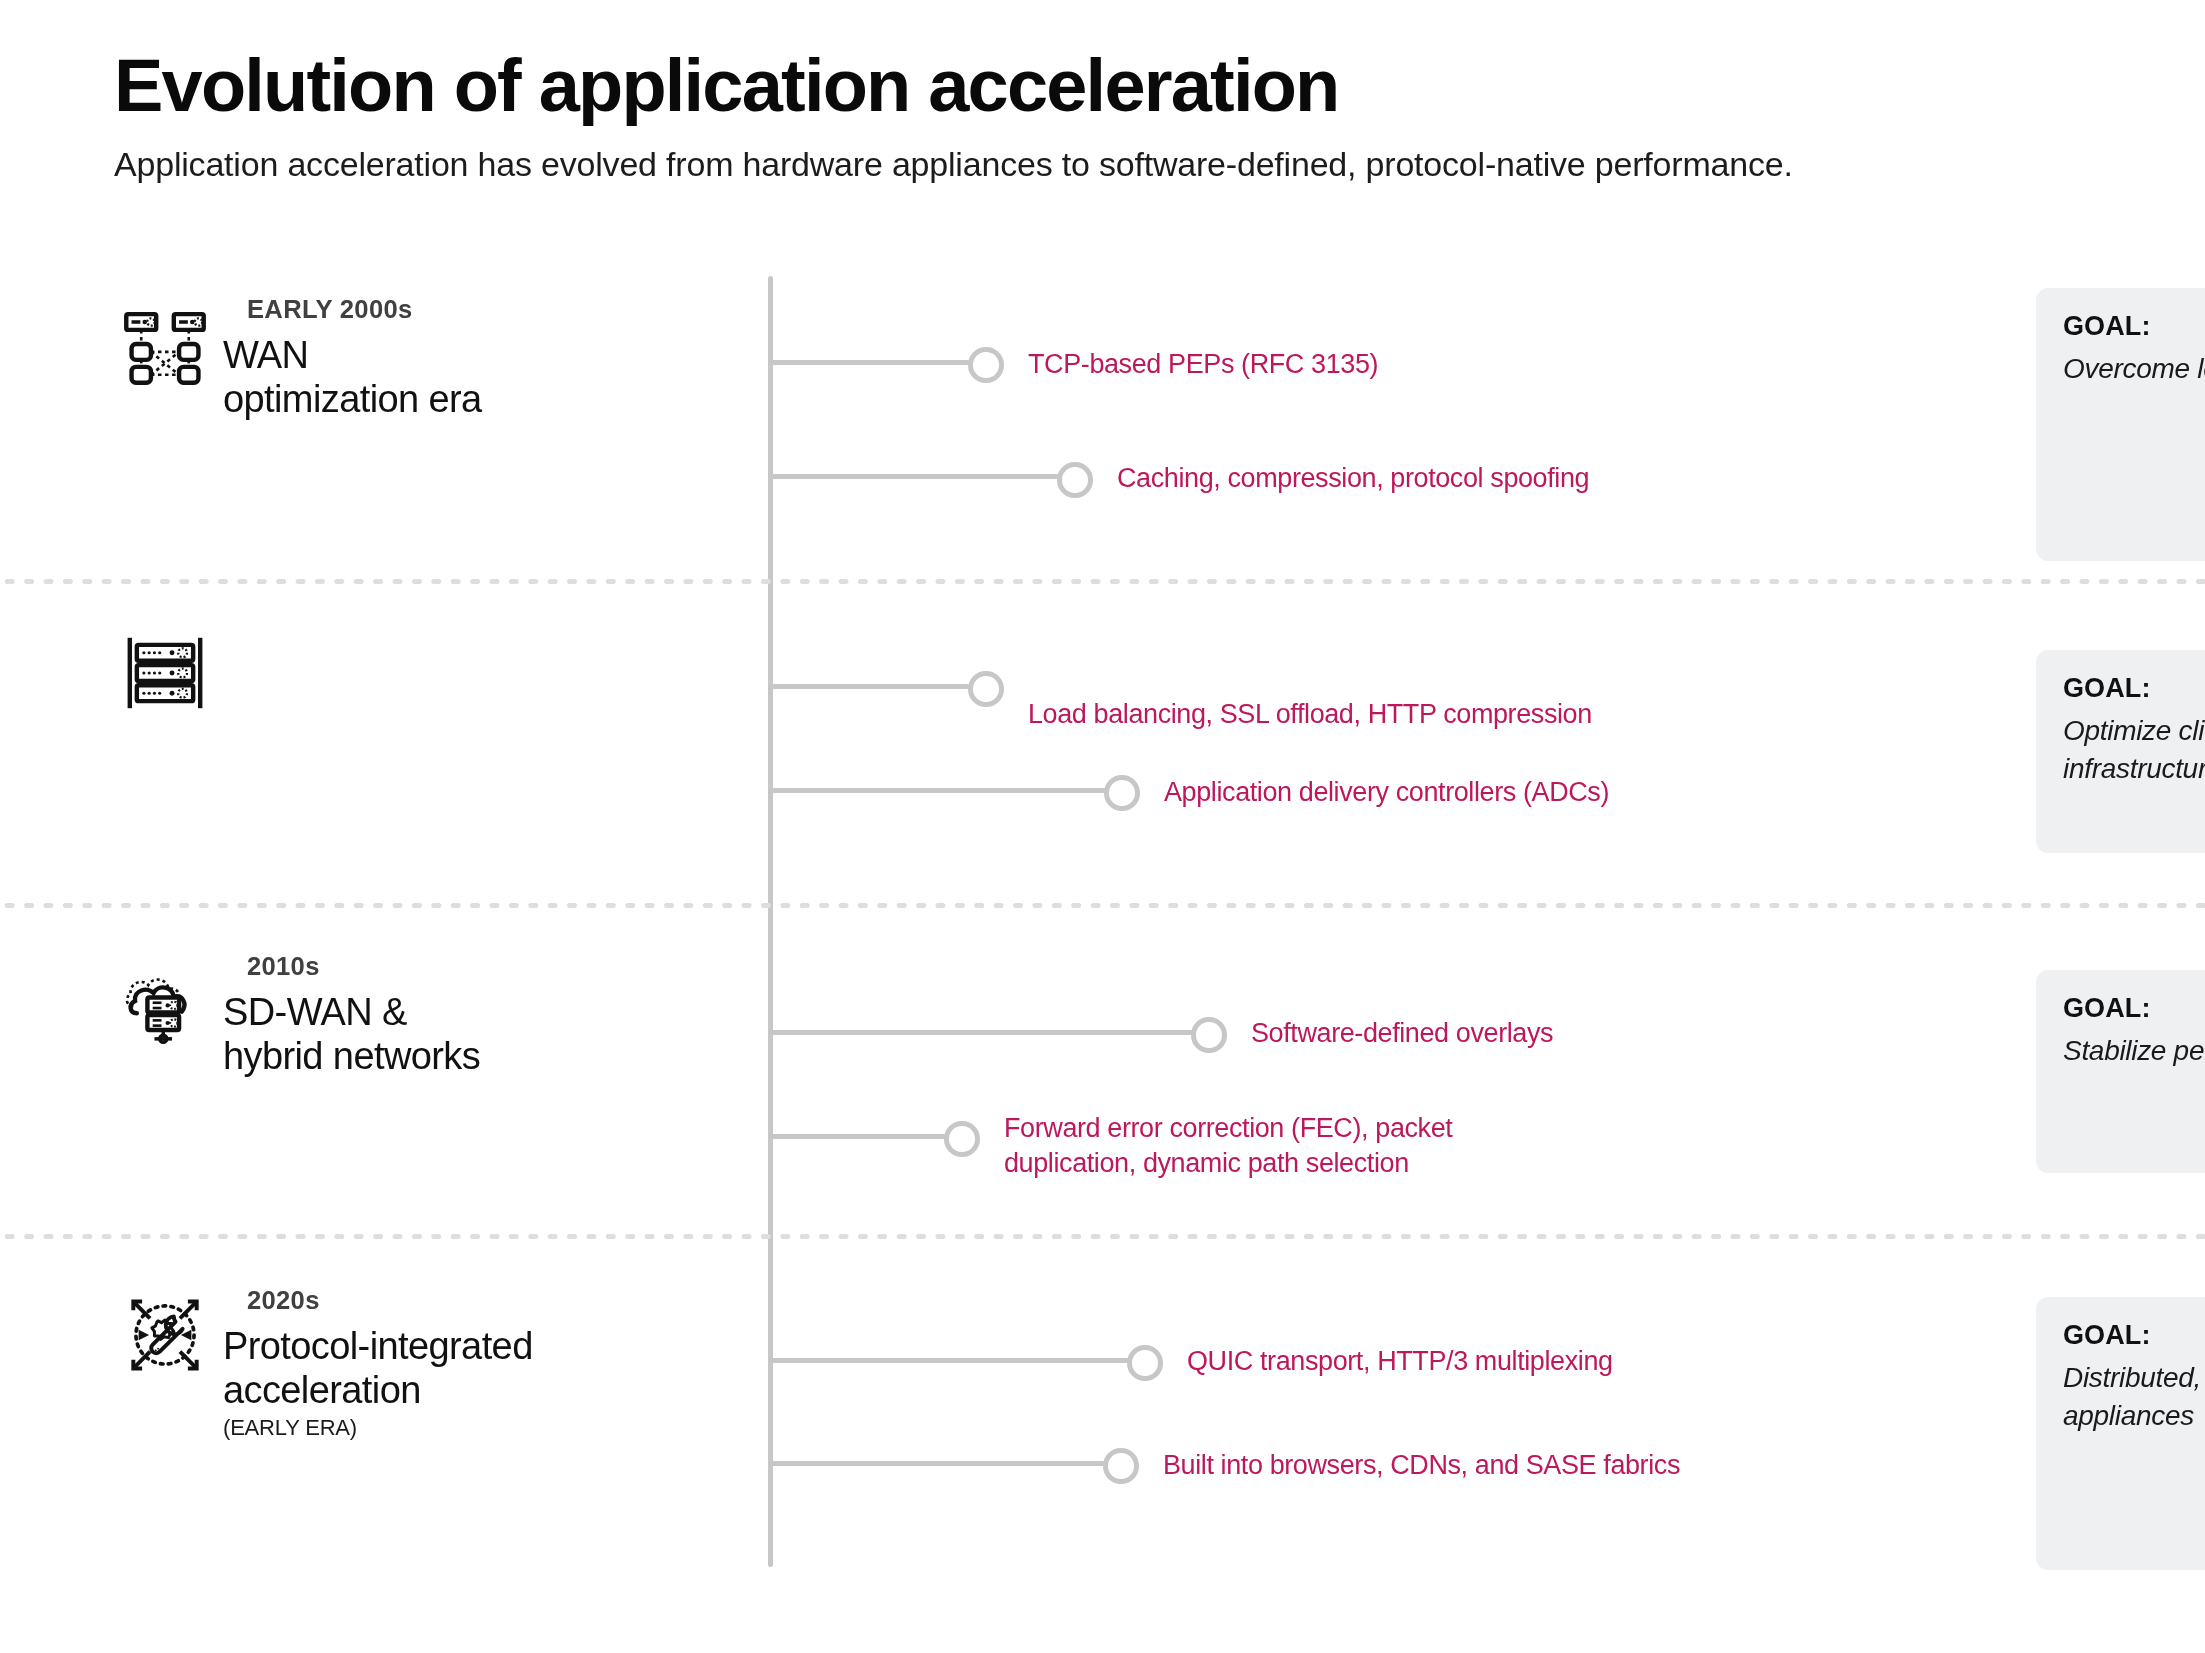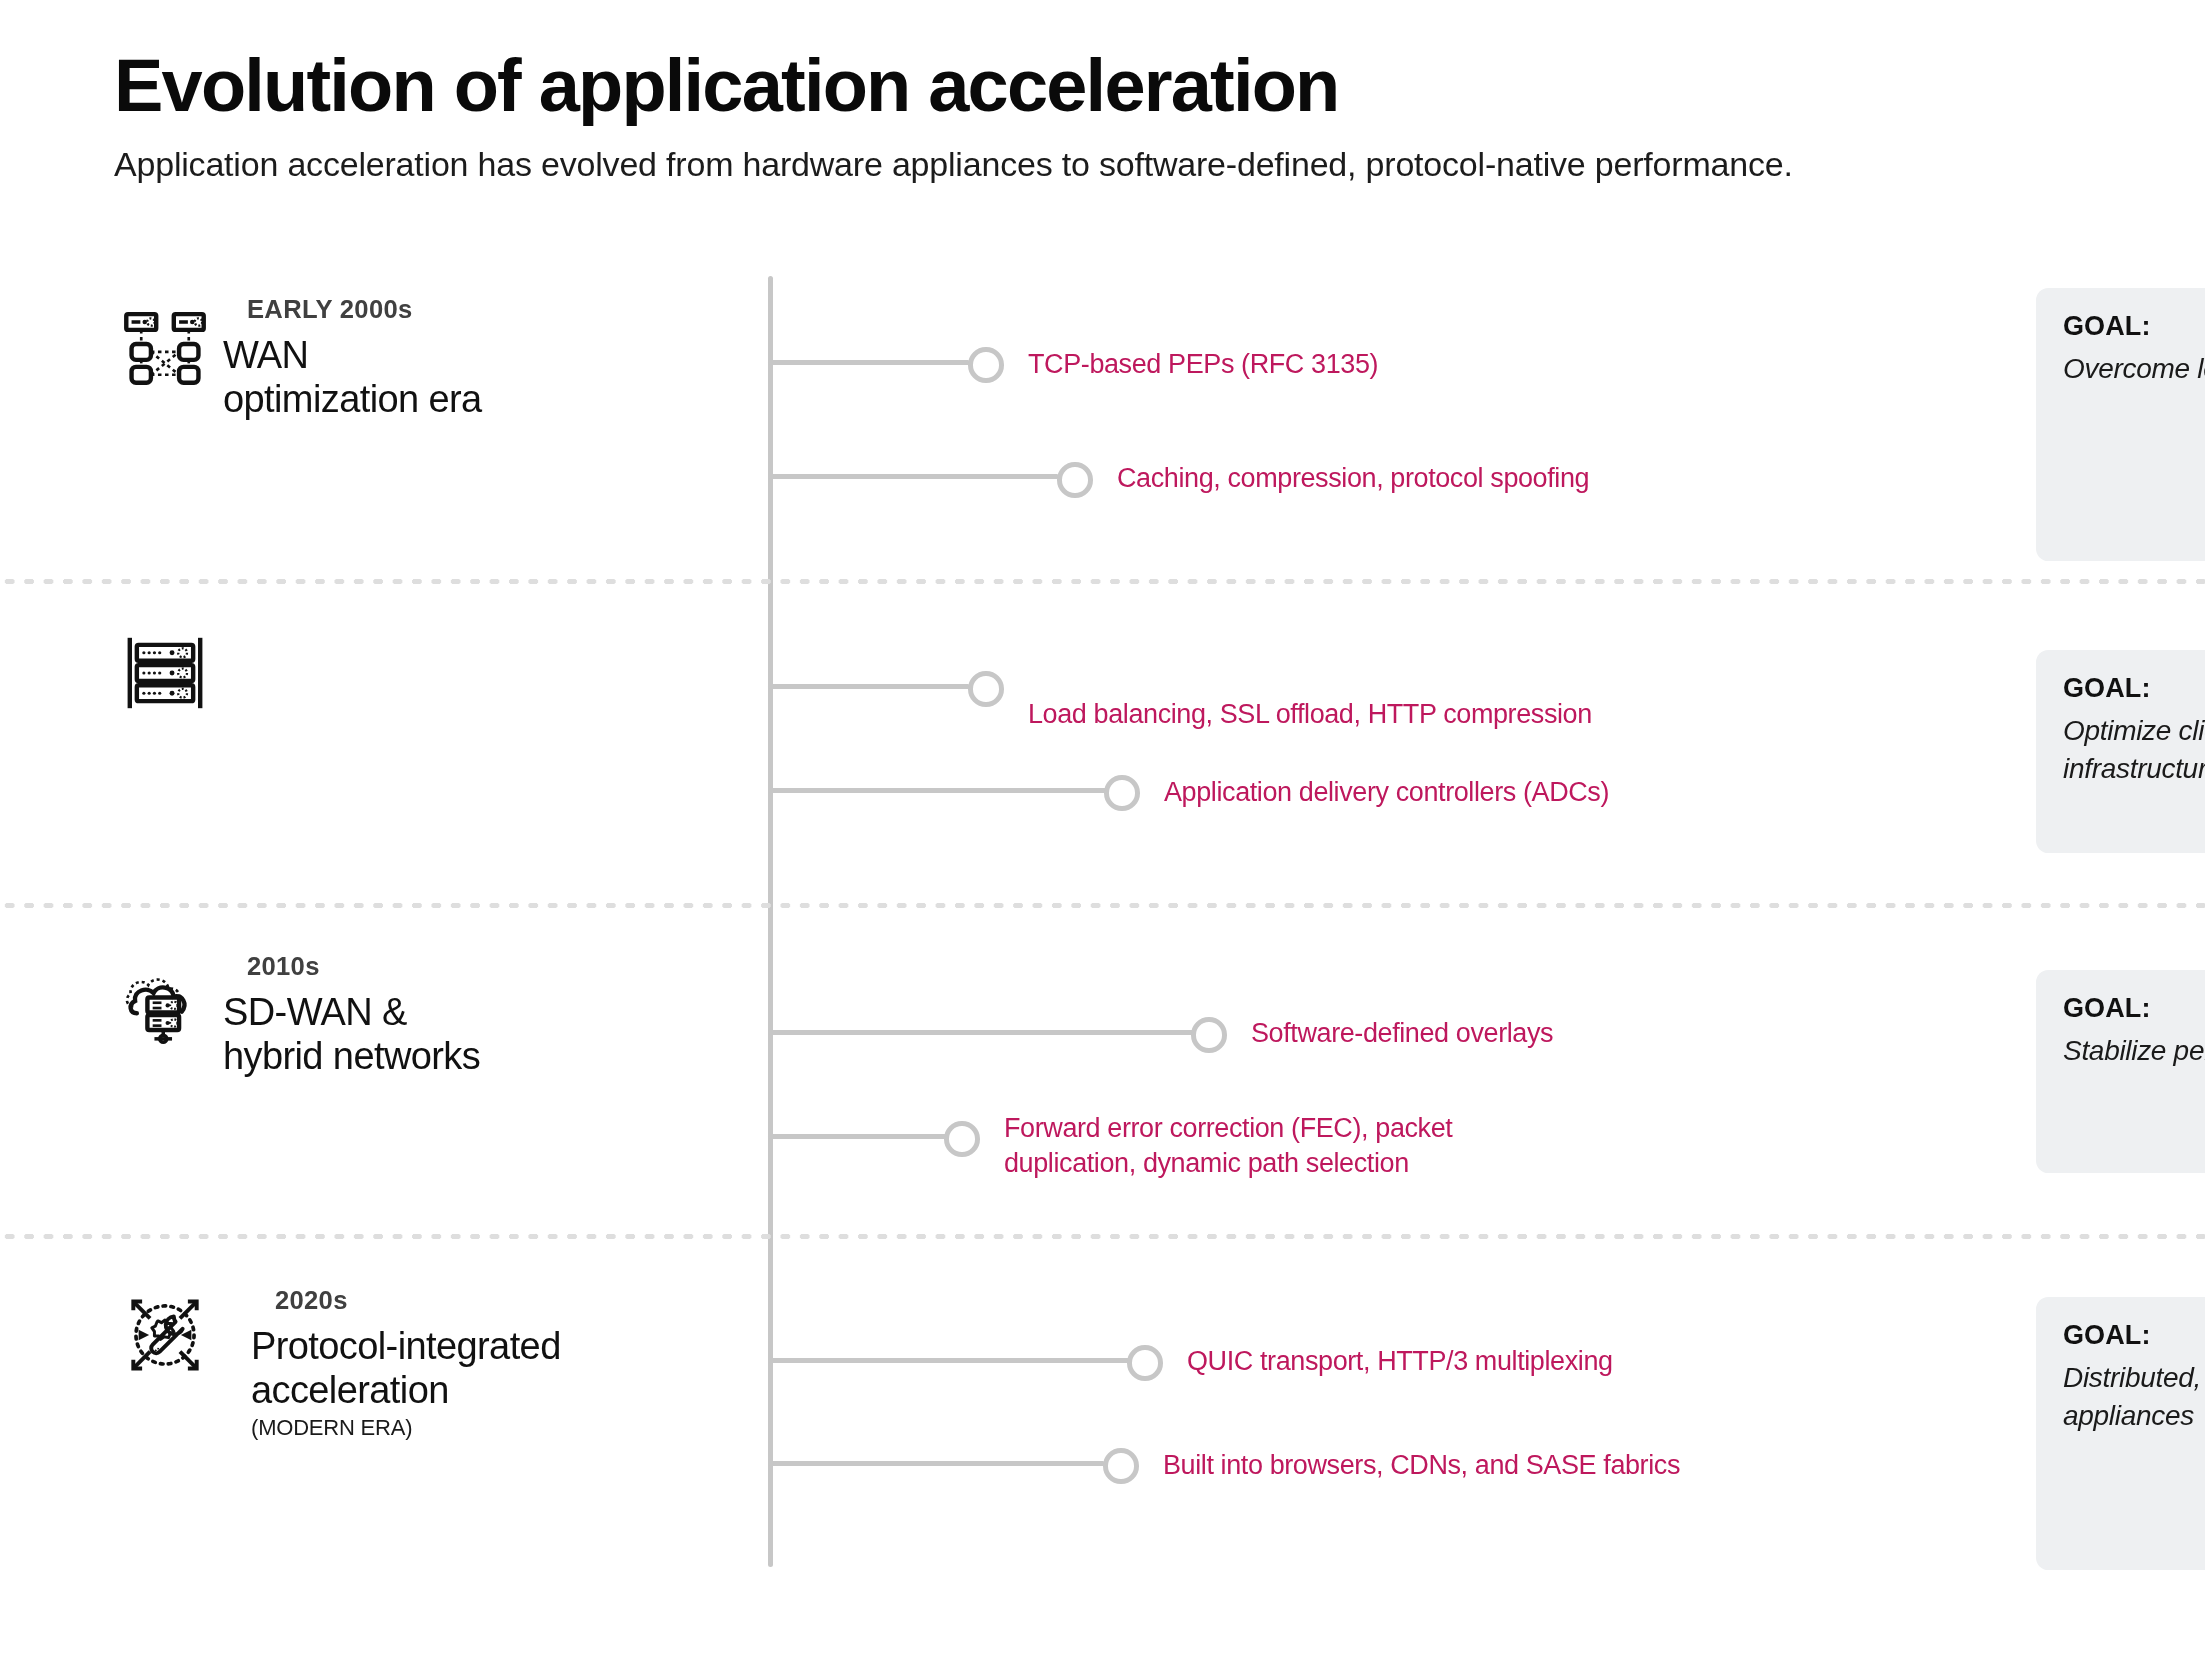--- a/index.html
+++ b/index.html
@@ -246,21 +246,21 @@
 duplication, dynamic path selection</div>
 
     <div class="goal" style="top:66px;height:203px;">
       <div class="goal-label">GOAL:</div>
       <div class="goal-text">Stabilize performance over broadband &amp; mobile links</div>
     </div>
   </div>
 
   <div class="row row-4">
 
-    <div class="era" style="top:49px;gap:28px;">
+    <div class="era" style="top:49px;">
       <div class="era-icon">
         <svg width="88" height="88" viewBox="0 0 100 100" fill="none" stroke="#111" stroke-width="4">
           <circle cx="50" cy="50" r="33" stroke-dasharray="3 6" stroke-width="4.2" stroke-linecap="round"></circle>
           <g stroke-width="4.5">
             <polyline points="14,22 14,12 24,12" fill="none"></polyline>
             <line x1="14" y1="12" x2="33" y2="31"></line>
             <polyline points="86,22 86,12 76,12" fill="none"></polyline>
             <line x1="86" y1="12" x2="67" y2="31"></line>
             <polyline points="14,78 14,88 24,88" fill="none"></polyline>
             <line x1="14" y1="88" x2="33" y2="69"></line>
@@ -271,21 +271,21 @@
           <polygon points="80,44 68,50 80,56" fill="#111" stroke="none"></polygon>
           <path d="M60 29 a10 10 0 1 0 10 14 l-26 26 a5 5 0 0 1 -8 -8 l26 -26 a10 10 0 0 1 -2 -6 z" stroke-width="4.5" stroke-linejoin="round"></path>
           <path d="M42 34 l4 2 l4 -3 l2 4 l5 0 l0 5 l3 4 l-4 2 l-2 5 l-5 -1 l-4 3 l-2 -4 l-5 0 l0 -5 l-3 -4 l4 -2 l2 -5 z" stroke-width="3.4" stroke-linejoin="round"></path>
           <circle cx="42" cy="68" r="2.4" stroke-dasharray="1.6 1.6" stroke-width="2"></circle>
         </svg>
       </div>
       <div class="era-text">
         <div class="era-kicker">2020s</div>
         <div class="era-name" style="white-space:pre-line;">Protocol-integrated
 acceleration</div>
-        <div class="era-note">(MODERN ERA)</div>
+        <div class="era-note">(EARLY ERA)</div>
       </div>
     </div>
 
     <div class="conn" style="left:768px;top:123px;width:362px;"></div>
     <div class="node" style="left:1127px;top:110px;"></div>
     <div class="mstone-label" style="left:1187px;top:109px;">QUIC transport, HTTP/3 multiplexing</div>
 
     <div class="conn" style="left:768px;top:226px;width:337px;"></div>
     <div class="node" style="left:1103px;top:213px;"></div>
     <div class="mstone-label" style="left:1163px;top:213px;">Built into browsers, CDNs, and SASE fabrics</div>

